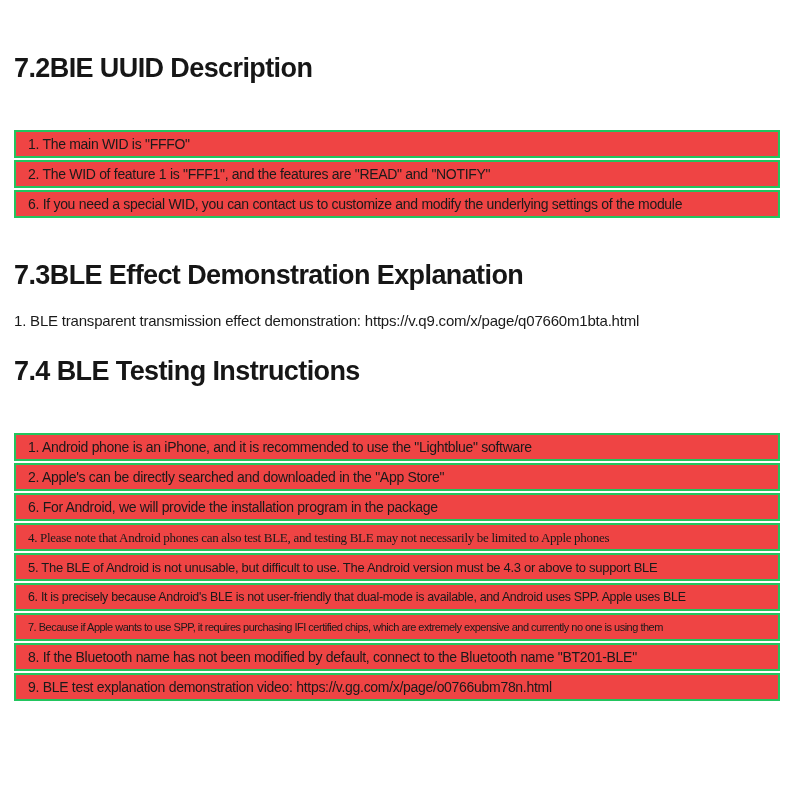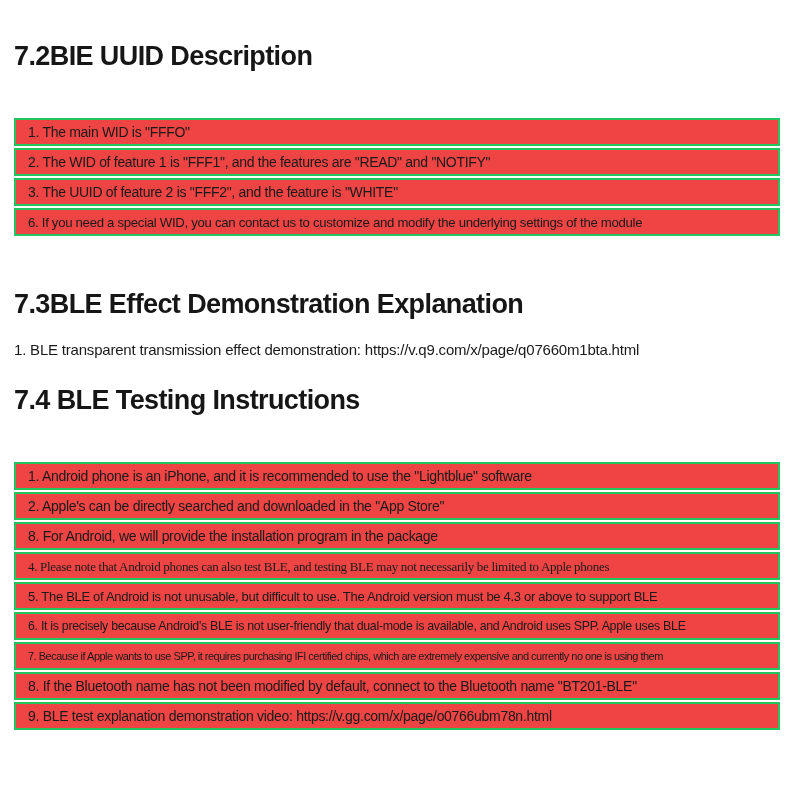--- a/index.html
+++ b/index.html
@@ -17,22 +17,22 @@
     padding: 0 14px;
   }
   .heading {
     font-size: 27px;
     font-weight: 700;
     letter-spacing: -0.6px;
     color: #161616;
     line-height: 1.2;
     white-space: nowrap;
   }
-  .heading-uuid    { padding-top: 40px; }
-  .heading-effect  { margin-top: 52px; }
+  .heading-uuid    { padding-top: 52px; }
+  .heading-effect  { margin-top: 41px; }
   .heading-testing { margin-top: 26px; }
   .body-line {
     margin-top: 20px;
     font-size: 15px;
     letter-spacing: -0.2px;
     white-space: nowrap;
   }
   .data-table {
     margin-top: 46px;
     width: 766px;
@@ -59,34 +59,33 @@
 </head>
 <body>
 
 <div class="page">
 
   <div class="heading heading-uuid">7.2BIE UUID Description</div>
 
   <div class="data-table table-uuid">
     <div class="table-row">1. The main WID is "FFFO"</div>
     <div class="table-row">2. The WID of feature 1 is "FFF1", and the features are "READ" and "NOTIFY"</div>
-    <div class="table-row">3. The UUID of feature 2 is "FFF2", and the feature is "WHITE"</div>
     <div class="table-row">6. If you need a special WID, you can contact us to customize and modify the underlying settings of the module</div>
   </div>
 
   <div class="heading heading-effect">7.3BLE Effect Demonstration Explanation</div>
 
   <div class="body-line">1. BLE transparent transmission effect demonstration: https://v.q9.com/x/page/q07660m1bta.html</div>
 
   <div class="heading heading-testing">7.4 BLE Testing Instructions</div>
 
   <div class="data-table table-testing">
     <div class="table-row">1. Android phone is an iPhone, and it is recommended to use the "Lightblue" software</div>
     <div class="table-row">2. Apple's can be directly searched and downloaded in the "App Store"</div>
-    <div class="table-row">8. For Android, we will provide the installation program in the package</div>
+    <div class="table-row">6. For Android, we will provide the installation program in the package</div>
     <div class="table-row">4. Please note that Android phones can also test BLE, and testing BLE may not necessarily be limited to Apple phones</div>
     <div class="table-row">5. The BLE of Android is not unusable, but difficult to use. The Android version must be 4.3 or above to support BLE</div>
     <div class="table-row">6. It is precisely because Android's BLE is not user-friendly that dual-mode is available, and Android uses SPP. Apple uses BLE</div>
     <div class="table-row">7. Because if Apple wants to use SPP, it requires purchasing IFI certified chips, which are extremely expensive and currently no one is using them</div>
     <div class="table-row">8. If the Bluetooth name has not been modified by default, connect to the Bluetooth name "BT201-BLE"</div>
     <div class="table-row">9. BLE test explanation demonstration video: https://v.gg.com/x/page/o0766ubm78n.html</div>
   </div>
 
 </div>
 

